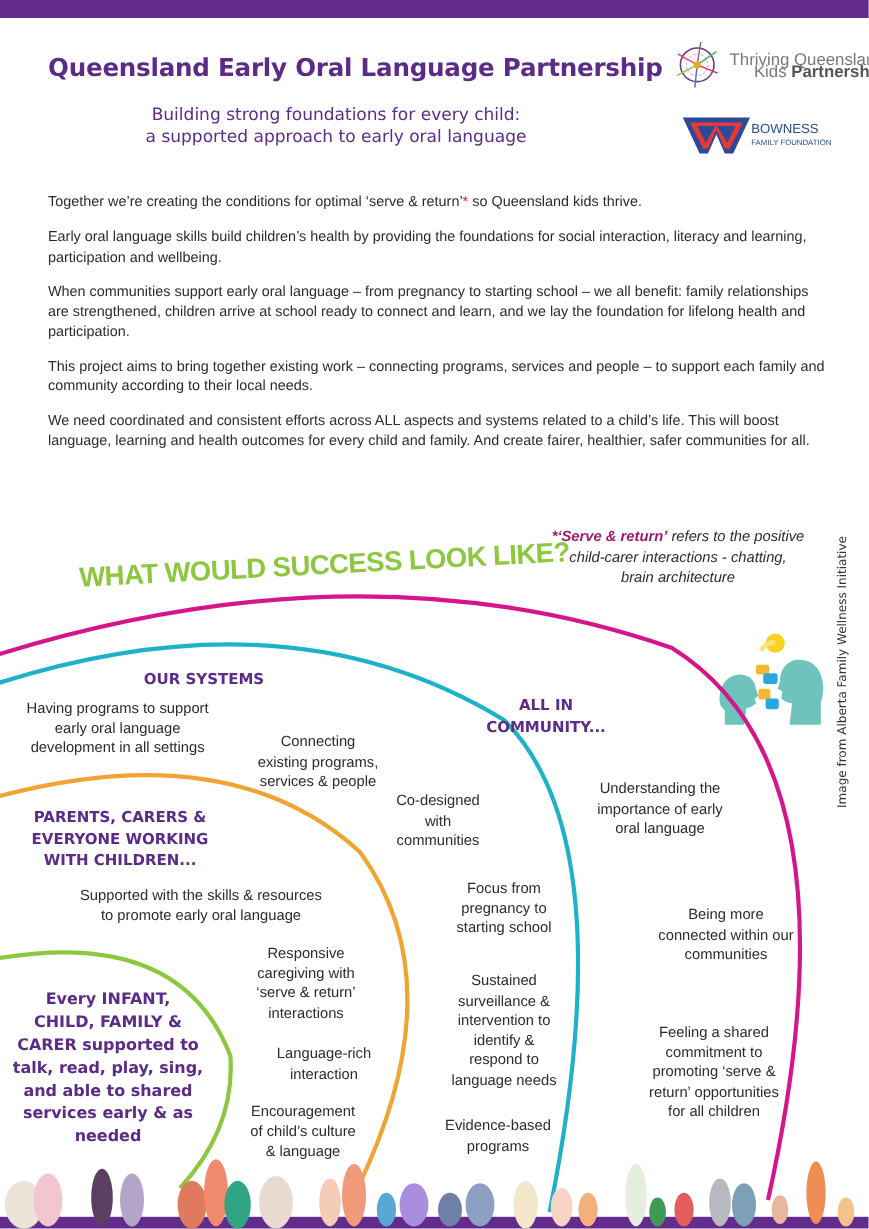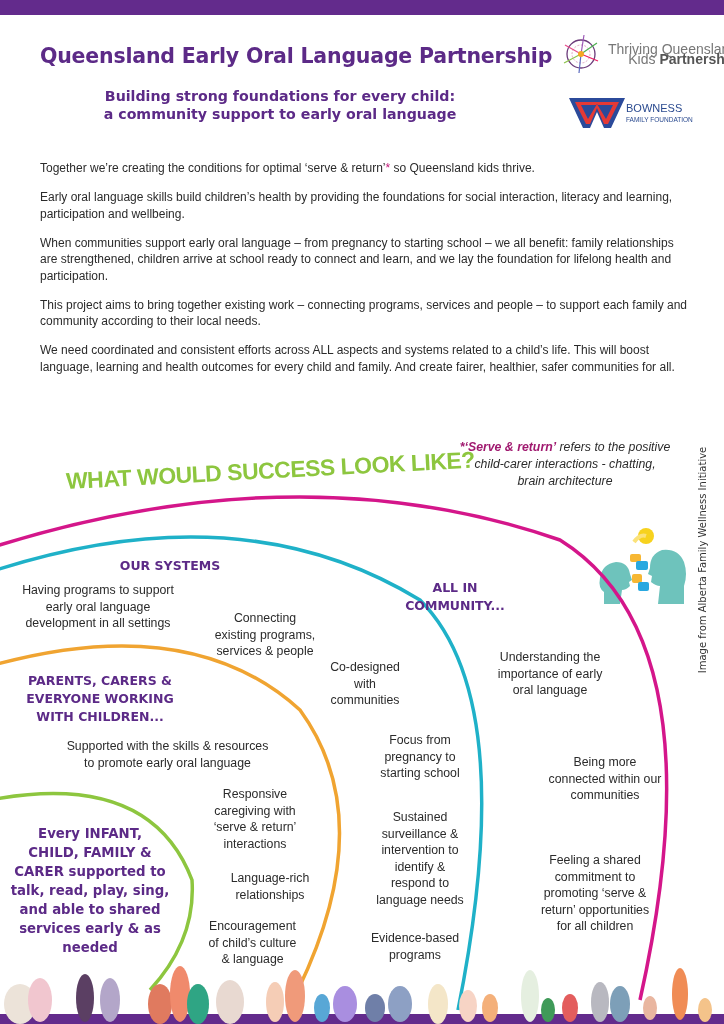--- a/index.html
+++ b/index.html
@@ -8,21 +8,21 @@
     background: #ffffff; font-family: "DejaVu Sans", sans-serif; color: #2a2a2a;
   }
   .top-bar { position: absolute; left: 0; top: 0; width: 724px; height: 15px; background: #632b8c; }
   .title {
     position: absolute; left: 40px; top: 44px; width: 500px;
     font-family: "DejaVu Sans", sans-serif; font-weight: bold; font-size: 20.5px;
     color: #5c2a87; letter-spacing: -0.2px; white-space: nowrap;
   }
   .subtitle {
     position: absolute; left: 90px; top: 87px; width: 380px; text-align: center;
-    font-weight: bold; font-size: 14.2px; line-height: 18px; color: #5c2a87;
+    font-weight: normal; font-size: 14.2px; line-height: 18px; color: #5c2a87;
   }
   .subtitle div { white-space: nowrap; }
   .logo-tq { position: absolute; left: 560px; top: 33px; width: 160px; height: 42px; }
   .logo-tq .mark { position: absolute; left: 0; top: 0; width: 42px; height: 42px; }
   .logo-tq .txt { position: absolute; left: 48px; top: 11px; font-size: 14px; line-height: 10px; color: #777; font-family: "Liberation Sans", sans-serif; white-space: nowrap; text-align: right; }
   .logo-tq .txt b { color: #555; }
   .logo-bw { position: absolute; left: 568px; top: 96px; width: 130px; height: 34px; }
   .logo-bw .mark { position: absolute; left: 0; top: 0; width: 58px; height: 34px; }
   .logo-bw .name { position: absolute; left: 58px; top: 6px; font-family: "Liberation Sans", sans-serif; font-size: 11px; color: #2a4a8f; white-space: nowrap; }
   .logo-bw .sub { position: absolute; left: 58px; top: 20px; font-family: "Liberation Sans", sans-serif; font-size: 6.5px; color: #2a4a8f; white-space: nowrap; }
@@ -60,21 +60,21 @@
   .people-strip { position: absolute; left: 0; top: 960px; width: 724px; height: 64px; }
 </style>
 </head>
 <body>
 
 <div class="top-bar"></div>
 
 <div class="title">Queensland Early Oral Language Partnership</div>
 <div class="subtitle">
   <div>Building strong foundations for every child:</div>
-  <div>a community support to early oral language</div>
+  <div>a supported approach to early oral language</div>
 </div>
 
 <div class="logo-tq">
   <svg class="mark" viewBox="0 0 42 42">
     <circle cx="21" cy="21" r="14" fill="none" stroke="#6b3a7a" stroke-width="1.3"></circle>
     <circle cx="21" cy="21" r="9" fill="none" stroke="#d68fb3" stroke-width="0.8" stroke-dasharray="2 1.5"></circle>
     <line x1="21" y1="21" x2="24" y2="2" stroke="#9b59b6" stroke-width="1.2"></line>
     <line x1="21" y1="21" x2="5" y2="12" stroke="#e84c8a" stroke-width="1.2"></line>
     <line x1="21" y1="21" x2="37" y2="10" stroke="#4caf50" stroke-width="1.2"></line>
     <line x1="21" y1="21" x2="38" y2="28" stroke="#e91e63" stroke-width="1.2"></line>
@@ -202,21 +202,21 @@
     <div>to promote early oral language</div>
 </div>
 <div class="lbl" style="left:200px; top:786px; width:110px;">
   <div>Responsive</div>
     <div>caregiving with</div>
     <div>‘serve &amp; return’</div>
     <div>interactions</div>
 </div>
 <div class="lbl" style="left:215px; top:870px; width:110px;">
   <div>Language-rich</div>
-    <div>relationships</div>
+    <div>interaction</div>
 </div>
 <div class="lbl" style="left:195px; top:918px; width:115px;">
   <div>Encouragement</div>
     <div>of child’s culture</div>
     <div>&amp; language</div>
 </div>
 
 <div class="core" style="left:10px; top:824px; width:160px;">
   <div>Every INFANT,</div>
     <div>CHILD, FAMILY &amp;</div>

